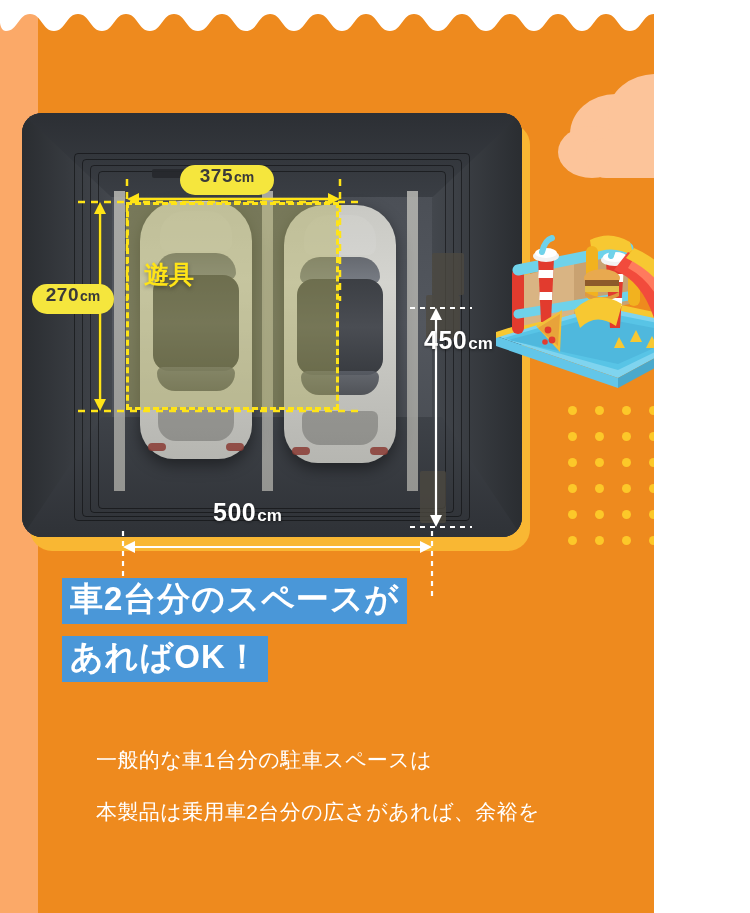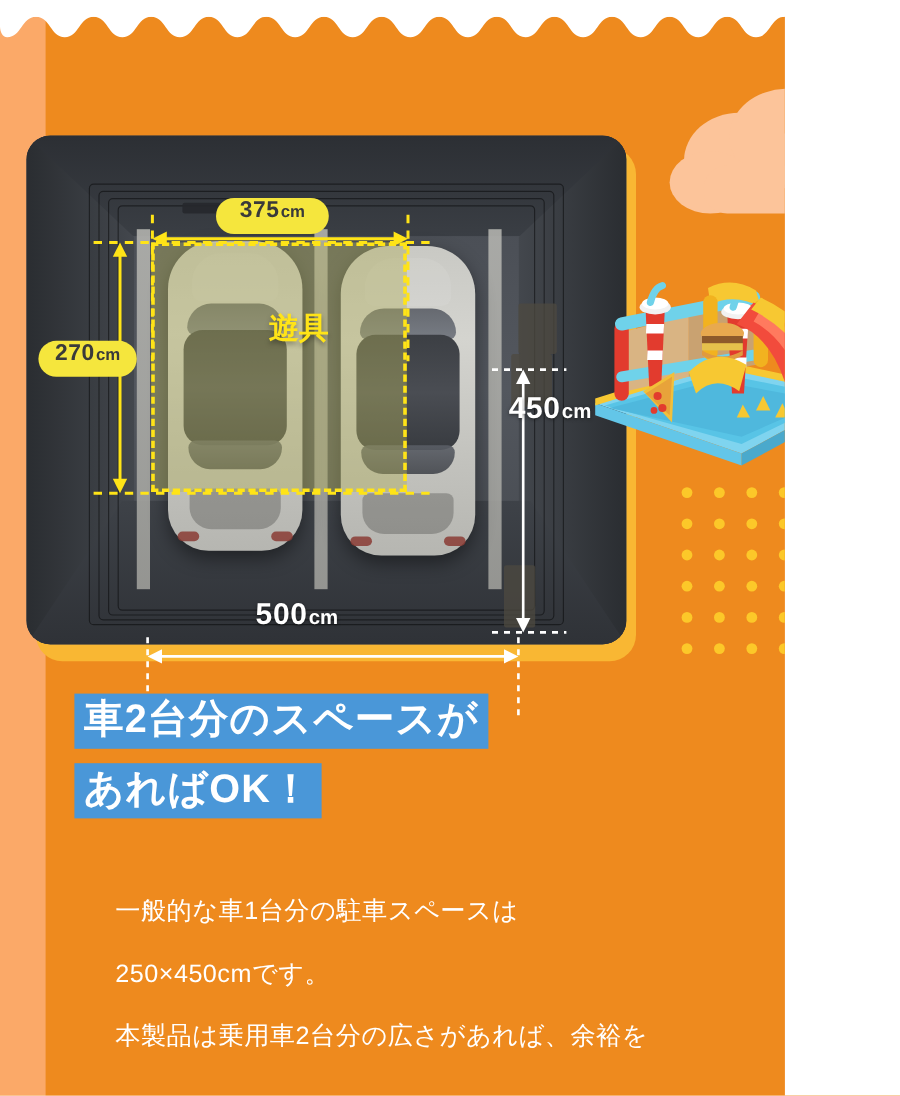--- a/index.html
+++ b/index.html
@@ -193,23 +193,23 @@
     display:flex; align-items:baseline;
   }
   .label-white .num { font-size:25px; letter-spacing:.5px; }
   .label-white .unit { font-size:17px; margin-left:1px; }
   #label-450 { left:424px; top:326px; }
   #label-500 { left:213px; top:498px; }
 
   
   .fp-text {
     position:absolute; z-index:6;
-    left:124px; top:258px; width:150px;
+    left:144px; top:258px; width:150px;
     color:#ffe417; font-weight:bold; font-size:25px;
-    line-height:1.35; text-align:right;
+    line-height:1.35; text-align:left;
     text-shadow:0 2px 4px rgba(0,0,0,.35);
   }
 
   
   .product {
     position:absolute; z-index:5;
     left:478px; top:218px; width:250px; height:175px;
   }
   .product svg { display:block; }
 
@@ -517,17 +517,16 @@
     <div class="hl-line">
       <span>車2台分のスペースが</span>
     </div>
     <div class="hl-line">
       <span>あればOK！</span>
     </div>
   </div>
 
   <div class="body-copy">
     <p>一般的な車1台分の駐車スペースは</p>
-    <p>250×450cmです。</p>
     <p>本製品は乗用車2台分の広さがあれば、余裕を</p>
   </div>
 
 </div>
 
 </body></html>

